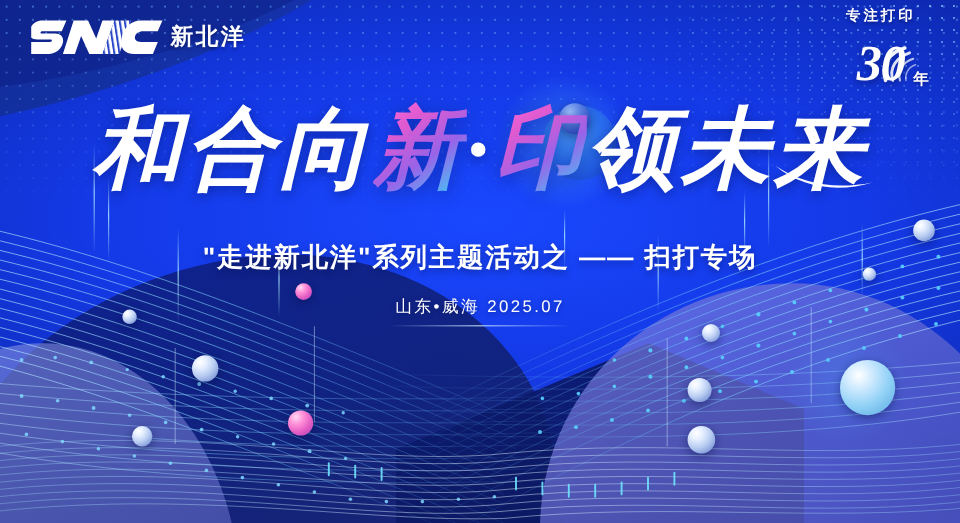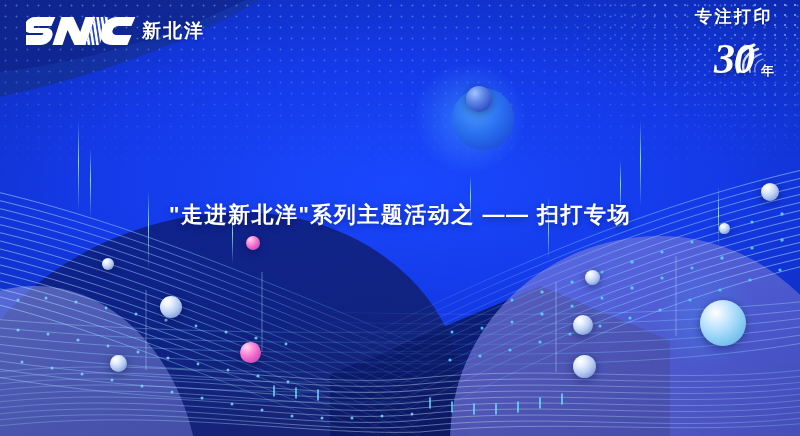--- a/index.html
+++ b/index.html
@@ -122,22 +122,23 @@
   .logo-cn{
     color:#fff;font-size:19px;font-weight:700;letter-spacing:2px;
     text-shadow:0 1px 3px rgba(0,10,70,.5);
     font-family:"Liberation Sans","DejaVu Sans",sans-serif;
   }
 
   .badge30{
     position:absolute;right:14px;top:8px;width:104px;text-align:center;color:#fff;
   }
   .badge30 .b-top{
-    font-size:17px;font-weight:700;letter-spacing:2.5px;line-height:1;
+    font-size:12px;font-weight:700;letter-spacing:2.5px;line-height:1;
     text-shadow:0 1px 3px rgba(0,10,70,.55);
+    font-family:Liberation Mono, monospace;
   }
   .badge30 .b-num{
     position:relative;margin-top:11px;height:46px;
   }
   .badge30 .b-num .n{
     font-size:42px;font-weight:700;font-style:italic;line-height:46px;letter-spacing:-1px;
     text-shadow:0 2px 5px rgba(0,10,70,.5);
     font-family:"Liberation Serif","DejaVu Serif",serif;
   }
   .badge30 .b-year{
@@ -461,17 +462,29 @@
           <path d="M30,3 C16,7 10,18 14,30" stroke-width="3" opacity=".95"></path>
           <path d="M34,7 C22,11 17,20 20,30" stroke-width="2.4" opacity=".85"></path>
           <path d="M37,12 C28,15 24,22 26,30" stroke-width="1.8" opacity=".7"></path>
           <path d="M39,17 C33,19 30,24 31,30" stroke-width="1.3" opacity=".55"></path>
         </g>
       </svg>
       <span class="b-year">年</span>
     </div>
   </div>
 
+  <div class="title-block">
+    <div class="main-title">
+      <span>和合向</span><span class="accent">新</span><span>·</span><span class="accent">印</span><span>领未来</span>
+      <svg class="title-swish" width="84" height="26" viewBox="0 0 84 26">
+        <path d="M1,4 C24,20 52,24 82,18 C56,26 24,24 1,4 Z" fill="#ffffff" opacity=".97"></path>
+      </svg>
+    </div>
+  </div>
 
   <div class="subtitle">"走进新北洋"系列主题活动之 —— 扫打专场</div>
 
+  <div class="meta-wrap">
+    <div class="meta">山东•威海  2025.07</div>
+    <div class="meta-rule"></div>
+  </div>
 
 </div>
 
 </body></html>

